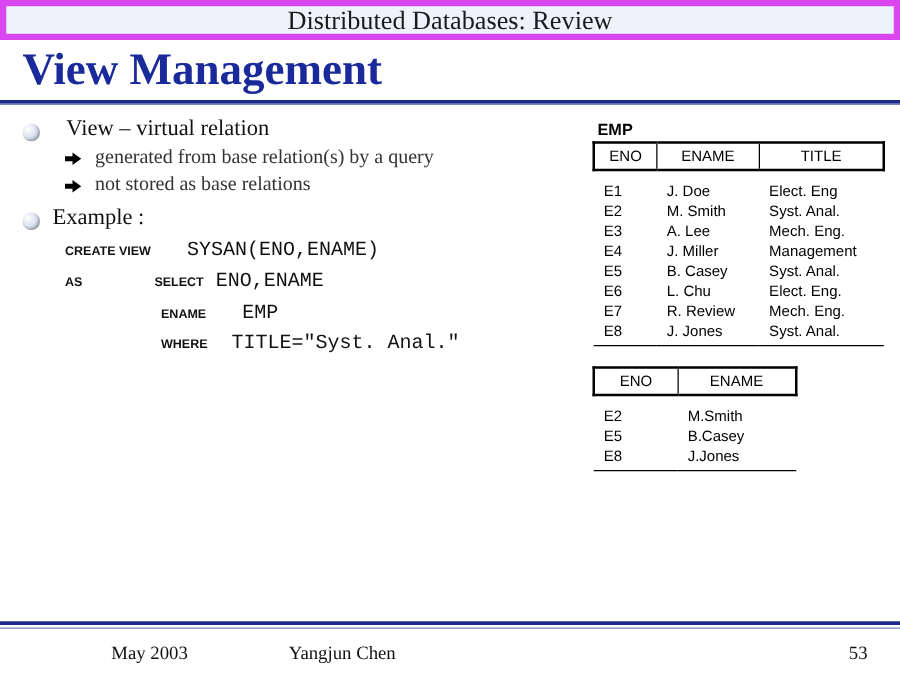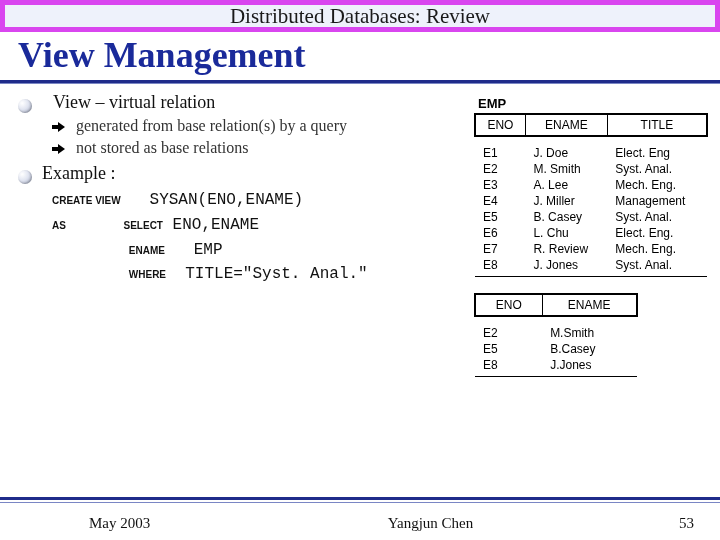--- a/index.html
+++ b/index.html
@@ -128,21 +128,21 @@
     position: absolute;
     left: 0; right: 0; bottom: 0;
     height: 34px;
     display: flex;
     align-items: center;
     font-size: 15px;
     color: #111;
     margin-left: 41px;
   }
   .footer .date  { flex: 0 0 190px; padding-left: 48px; }
-  .footer .name  { flex: 1 1 auto; text-align: center; }
+  .footer .name  { flex: 1 1 auto; text-align: left; }
   .footer .page  { flex: 0 0 90px;  text-align: right; padding-right: 26px; }
 
   
   .tbl-caption {
     font-size: 13px;
     font-weight: bold;
     margin: 4px 0 2px 4px;
   }
   table {
     border-collapse: collapse;

